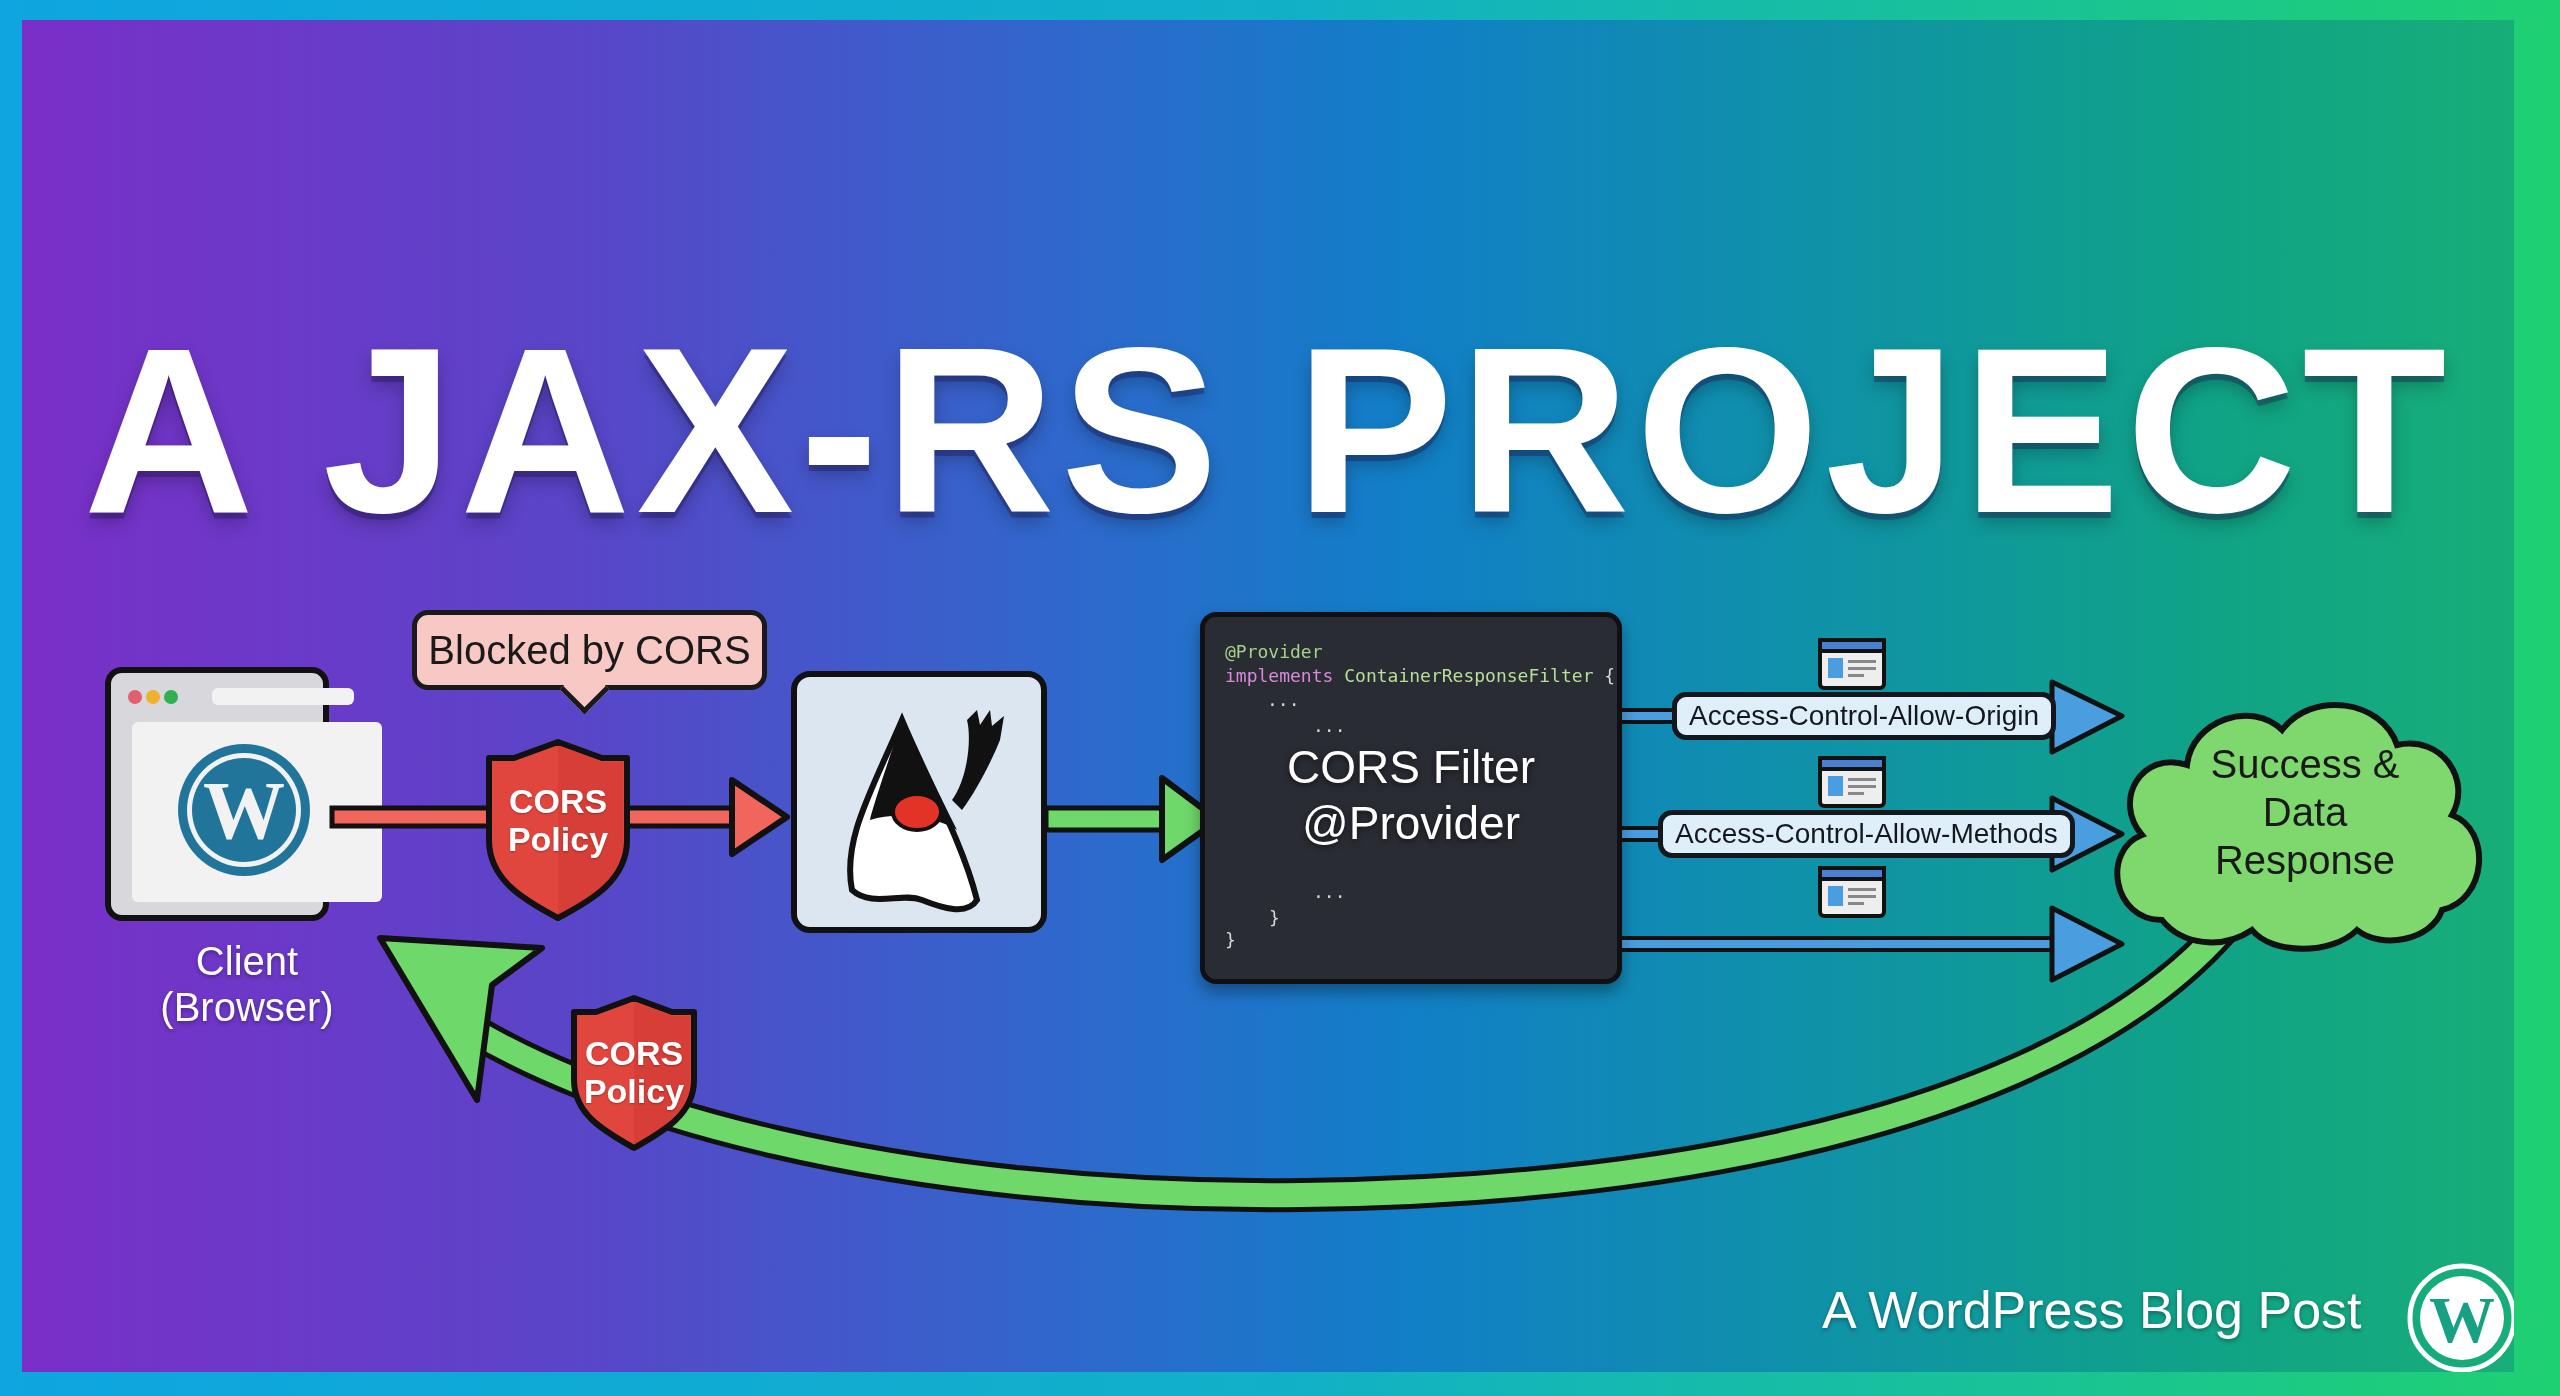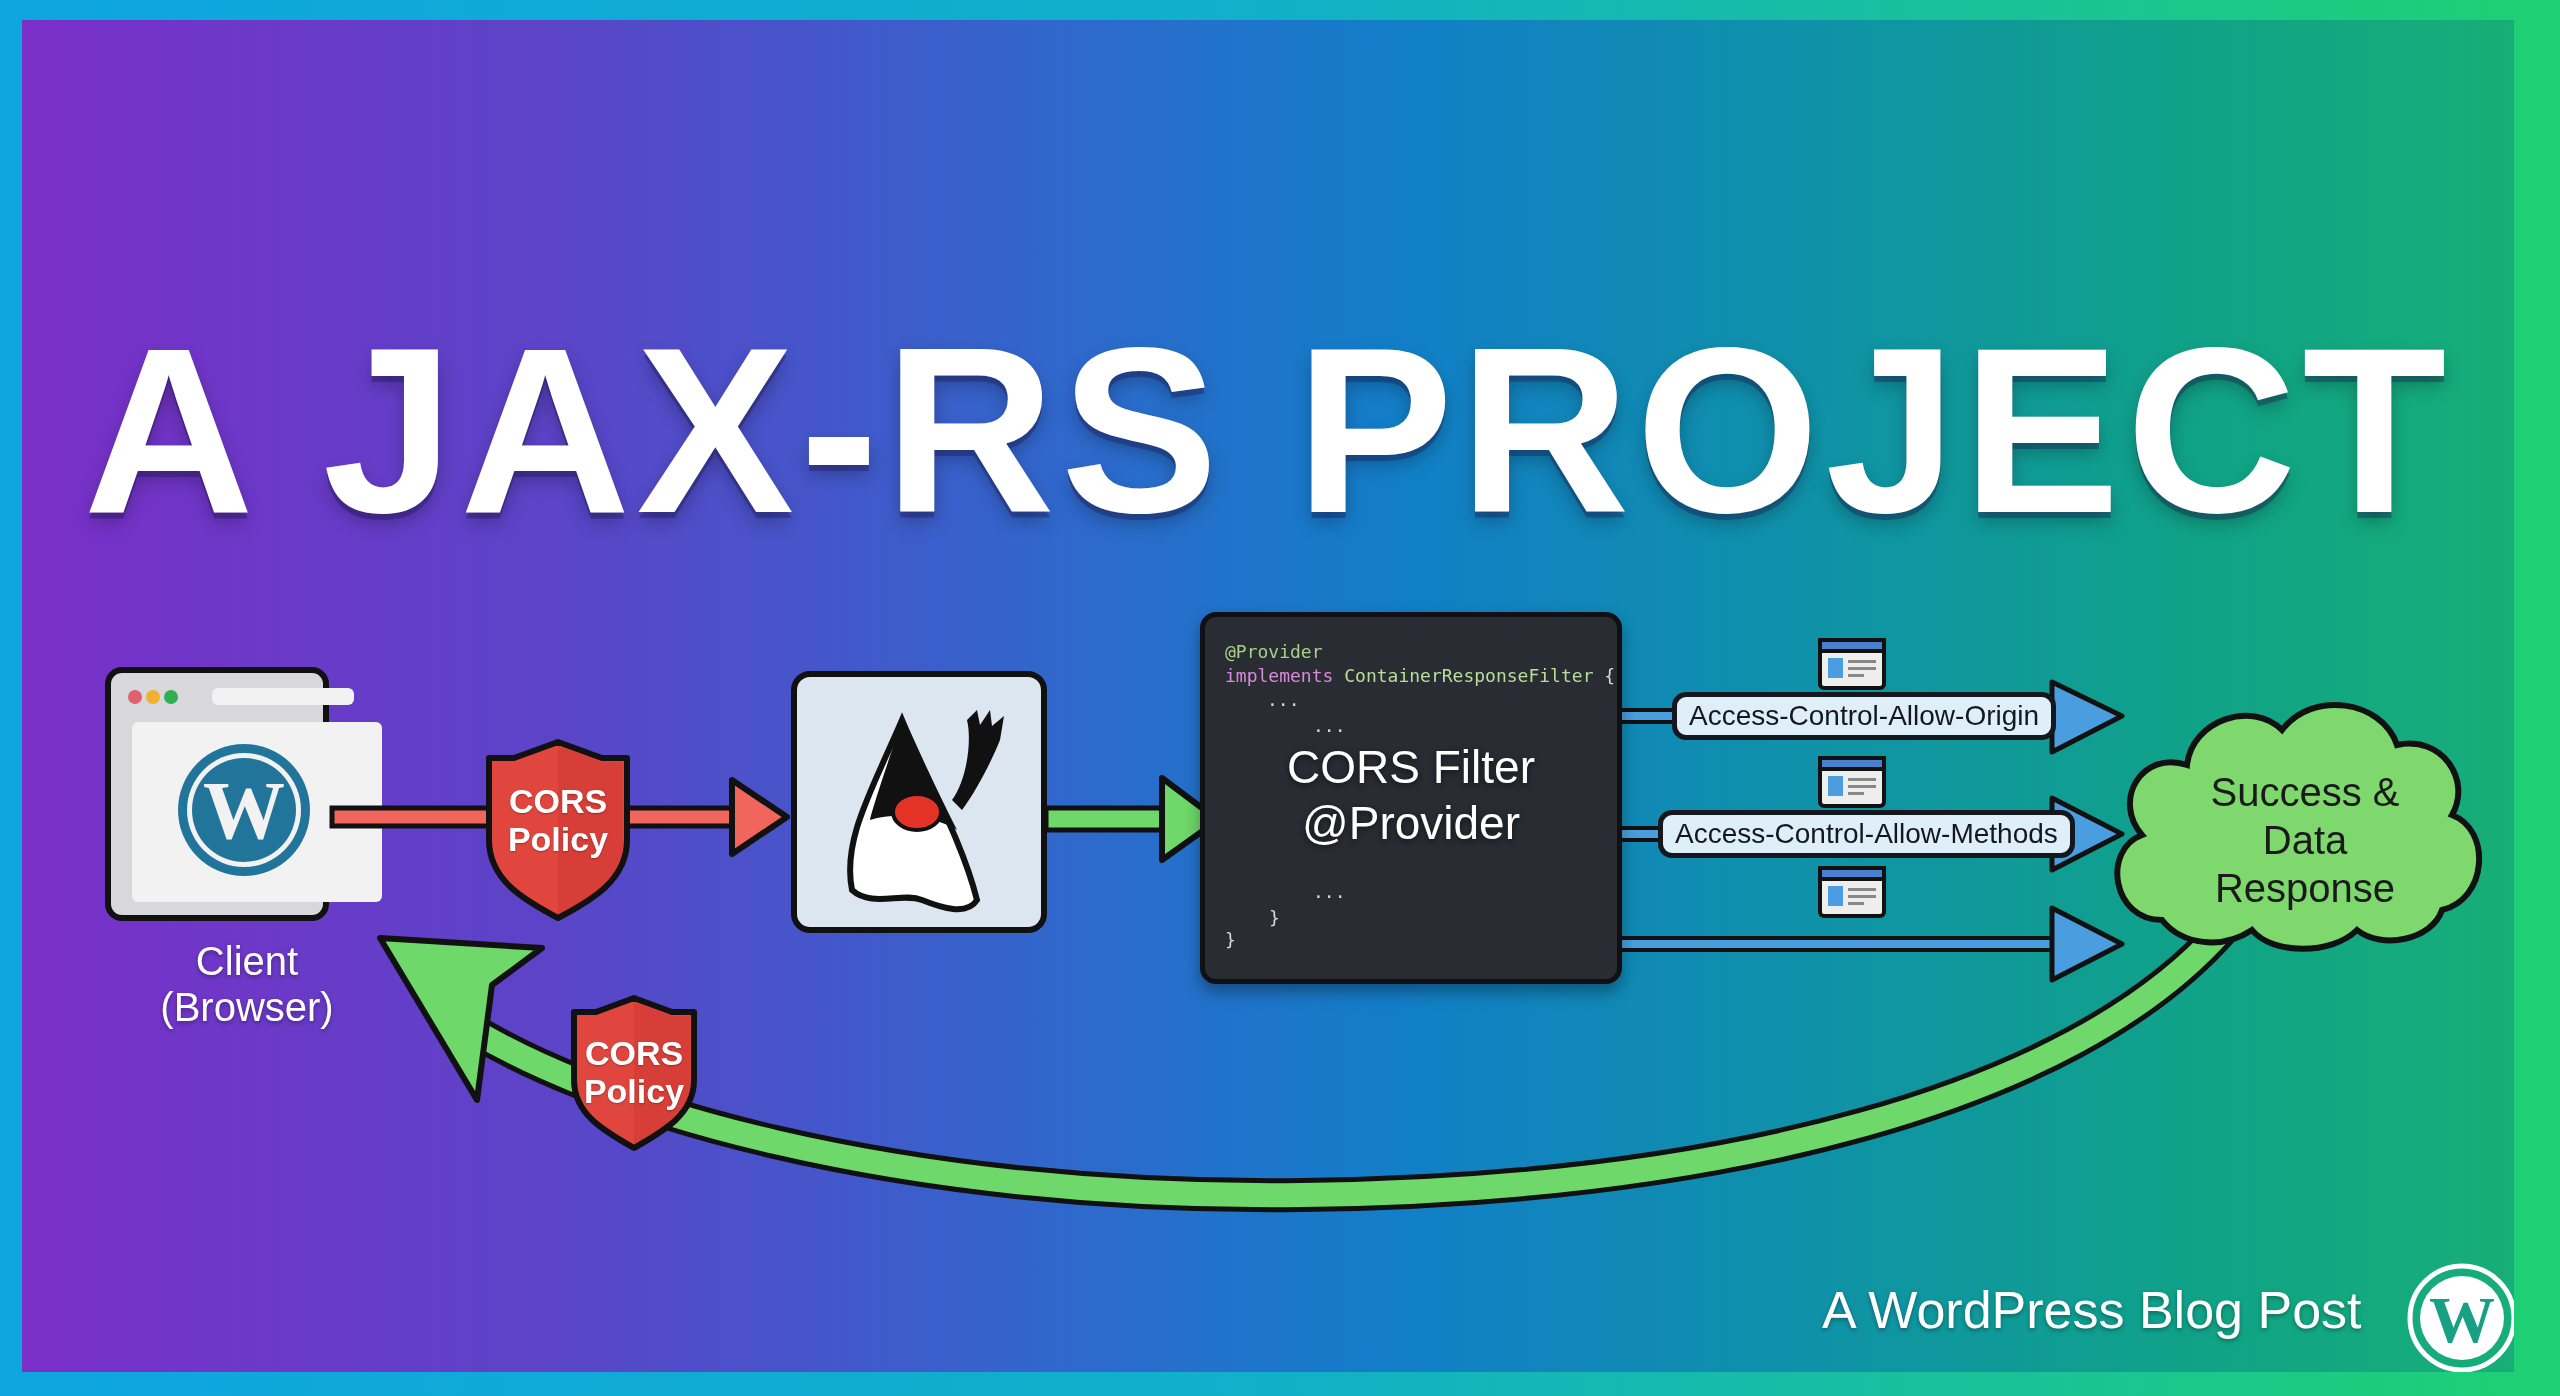--- a/index.html
+++ b/index.html
@@ -54,21 +54,21 @@
   #code-title {
     position: absolute; left: 0; width: 100%; top: 122px; text-align: center;
     color: #fff; font-family: "Liberation Sans", "DejaVu Sans", sans-serif; font-size: 46px; line-height: 56px;
     text-shadow: 0 2px 6px rgba(0,0,0,0.6);
   }
   .header-pill {
     position: absolute; background: #dfeffa; border: 5px solid #14181e; border-radius: 14px;
     color: #14181e; font-size: 28px; line-height: 38px; height: 38px; padding: 0 12px; white-space: nowrap;
   }
   #cloud-text {
-    position: absolute; left: 2148px; top: 748px; width: 270px; text-align: center;
+    position: absolute; left: 2148px; top: 720px; width: 270px; text-align: center;
     color: #1a1a1a; font-size: 40px; line-height: 48px;
   }
   #footer {
     position: absolute; left: 1800px; top: 1260px; color: #fff; font-size: 52px; line-height: 60px;
     text-shadow: 0 2px 4px rgba(0,0,0,0.35);
   }
 </style>
 </head>
 <body>
 
@@ -172,20 +172,21 @@
       <circle cx="2440" cy="1298" r="42" fill="#fff"></circle>
       <text x="2440" y="1322" text-anchor="middle" font-family="Liberation Serif, DejaVu Serif, serif" font-weight="bold" font-size="66" fill="#17a083">W</text>
     </g>
   </svg>
 
   <div class="label-white" style="left:100px; top:918px; width:250px;">
     <div>Client</div>
     <div>(Browser)</div>
   </div>
 
+  <div id="blocked-bubble">Blocked by CORS</div>
 
   <div class="shield-text" style="left:467px; top:762px; width:138px;">
     <div>CORS</div>
     <div>Policy</div>
   </div>
 
 
   <div id="code-box">
     <div class="code-line c-anno" style="left:20px; top:24px;">@Provider</div>
     <div class="code-line" style="left:20px; top:48px;">

